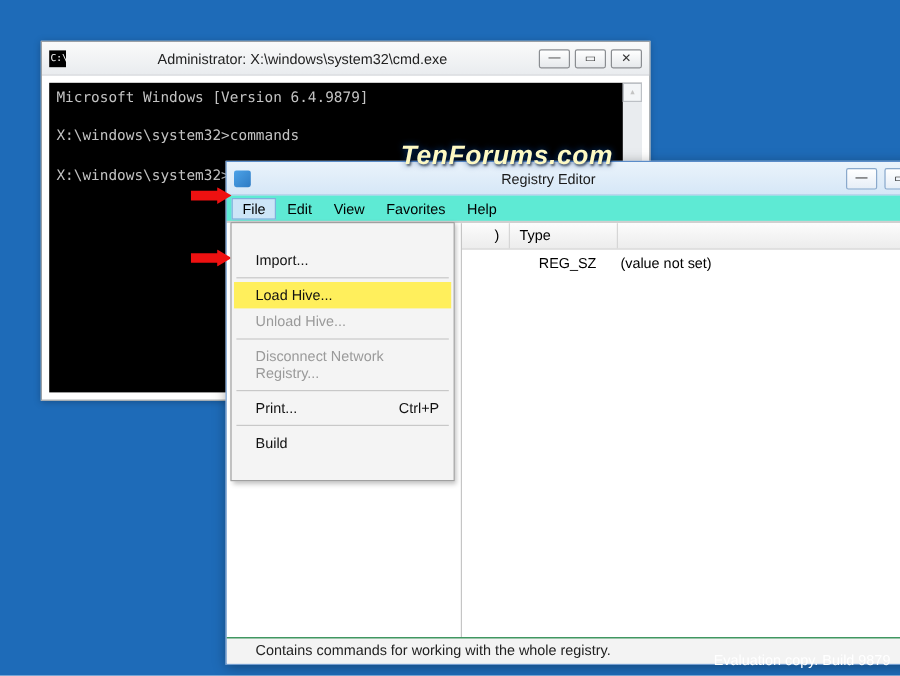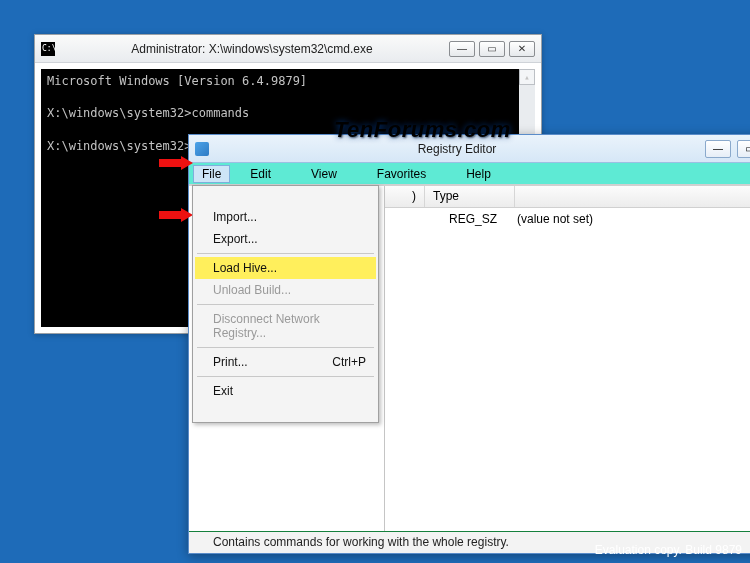--- a/index.html
+++ b/index.html
@@ -109,21 +109,21 @@
   font-size:10px; cursor:pointer;
 }
 .menubar {
   height: 22px;
   background: #5eead4;
   border-bottom: 1px solid #d0d0d0;
   display: flex; align-items:center;
   padding: 0 4px;
 }
 .menubar span {
-  padding: 2px 20px;
+  padding: 2px 9px;
   cursor: pointer;
 }
 .menubar span.active {
   background: #cde5f7;
   border: 1px solid #7eb0dc;
   padding: 1px 8px;
 }
 
 
 .dropdown {
@@ -185,21 +185,21 @@
   padding: 3px 24px;
   font-size: 12px;
   color: #222;
 }
 
 
 .watermark {
   position:absolute;
   left: 334px; top: 117px;
   font: italic bold 22px "Segoe UI", sans-serif;
-  color: #000000;
+  color: #fef9c3;
   text-shadow: 0 0 6px rgba(0,60,140,.9), 1px 1px 2px rgba(0,0,0,.6);
   letter-spacing: .5px;
 }
 .eval {
   position:absolute;
   right: 8px; bottom: 6px;
   color: #fff; font-size: 12px;
 }
 .arrow {
   position:absolute;
@@ -246,33 +246,32 @@
   <div class="menubar">
     <span class="active">File</span>
     <span>Edit</span>
     <span>View</span>
     <span>Favorites</span>
     <span>Help</span>
   </div>
 
   <div class="dropdown">
     <div class="mi">Import...</div>
-    <div class="mi">Export...</div>
     <div class="sep"></div>
     <div class="mi highlight">Load Hive...</div>
-    <div class="mi disabled">Unload Build...</div>
+    <div class="mi disabled">Unload Hive...</div>
     <div class="sep"></div>
     <div class="mi disabled">Disconnect Network Registry...</div>
     <div class="sep"></div>
     <div class="mi">
       <span>Print...</span>
       <span class="acc">Ctrl+P</span>
     </div>
     <div class="sep"></div>
-    <div class="mi">Exit</div>
+    <div class="mi">Build</div>
   </div>
 
   <div class="splitpane">
     <div class="treepane"></div>
     <div class="listpane">
       <div class="cols">
         <span style="width:40px; text-align:right;">)</span>
         <span style="width:90px">Type</span>
       </div>
       <div class="listbody">

